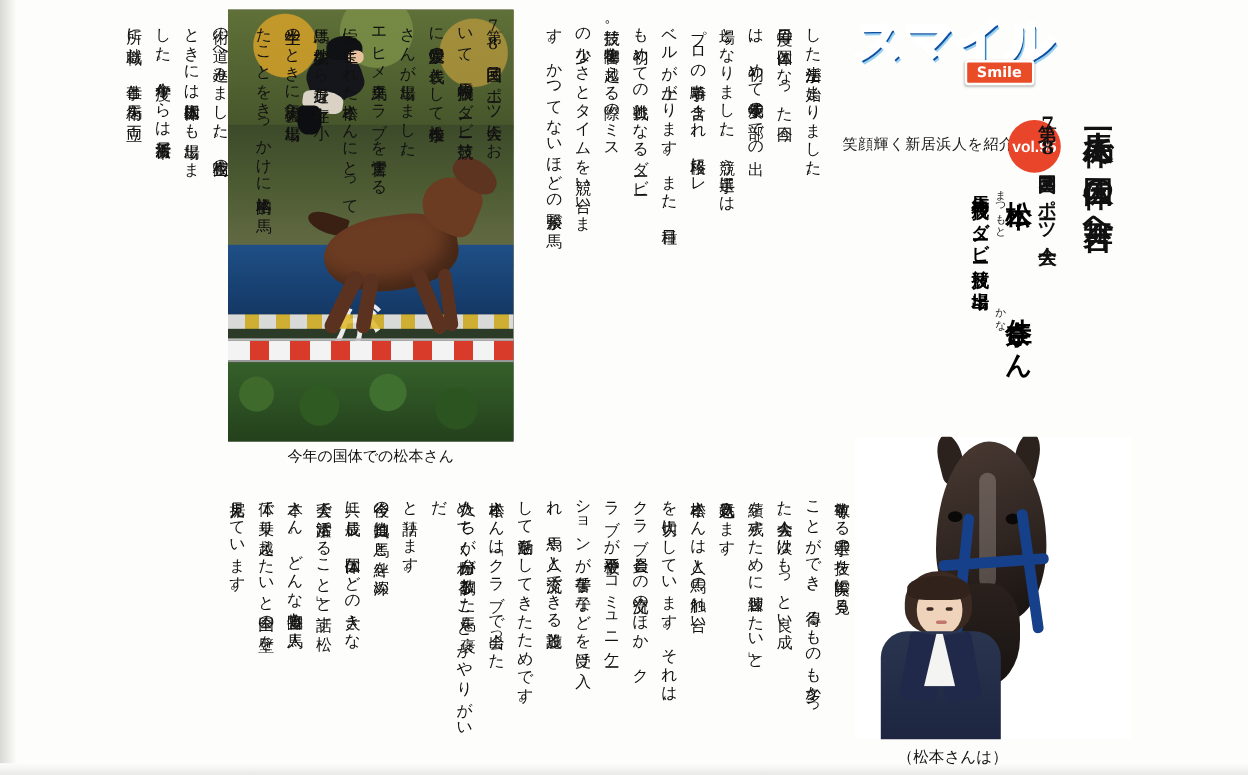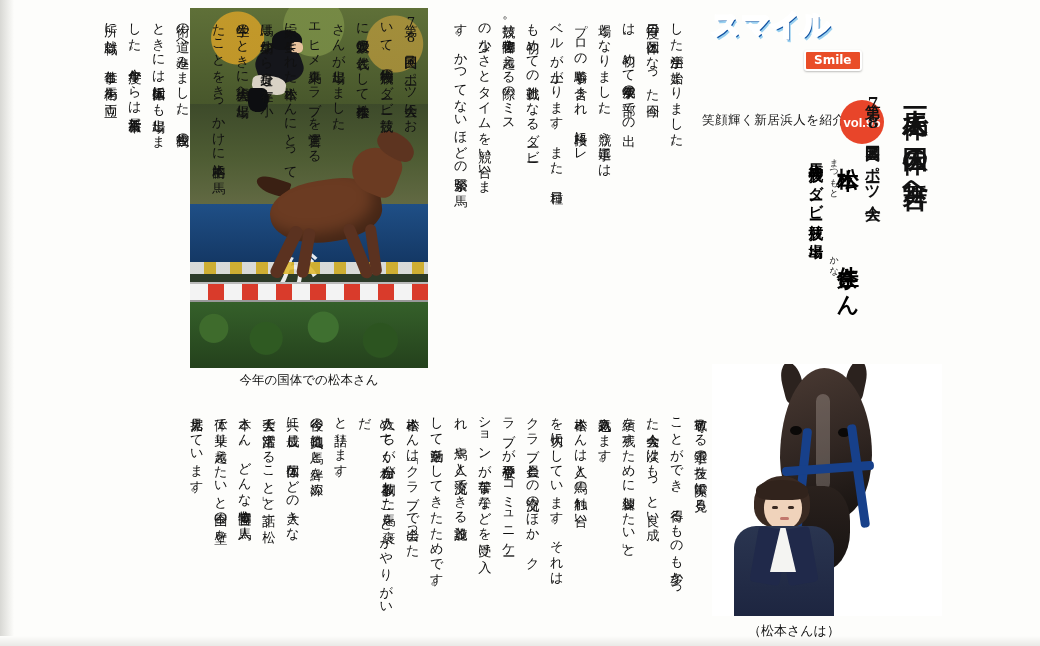--- a/index.html
+++ b/index.html
@@ -26,21 +26,21 @@
   }
 
   
   .logo-wrap {
     position:absolute; left:712px; top:6px; width:200px; height:84px;
   }
   .logo-text {
     position:absolute; left:0; top:0;
     font-family:"DejaVu Sans", sans-serif;
     font-weight:bold;
-    font-size:28px;
+    font-size:40px;
     letter-spacing:1px;
     color:#be185d;
     -webkit-text-stroke:3px #ffffff;
     text-shadow:
       2px 2px 0 #0d4fa0,
       3px 4px 0 #9ad0f0;
     white-space:nowrap;
   }
   .logo-badge {
     position:absolute; left:92px; top:44px;

